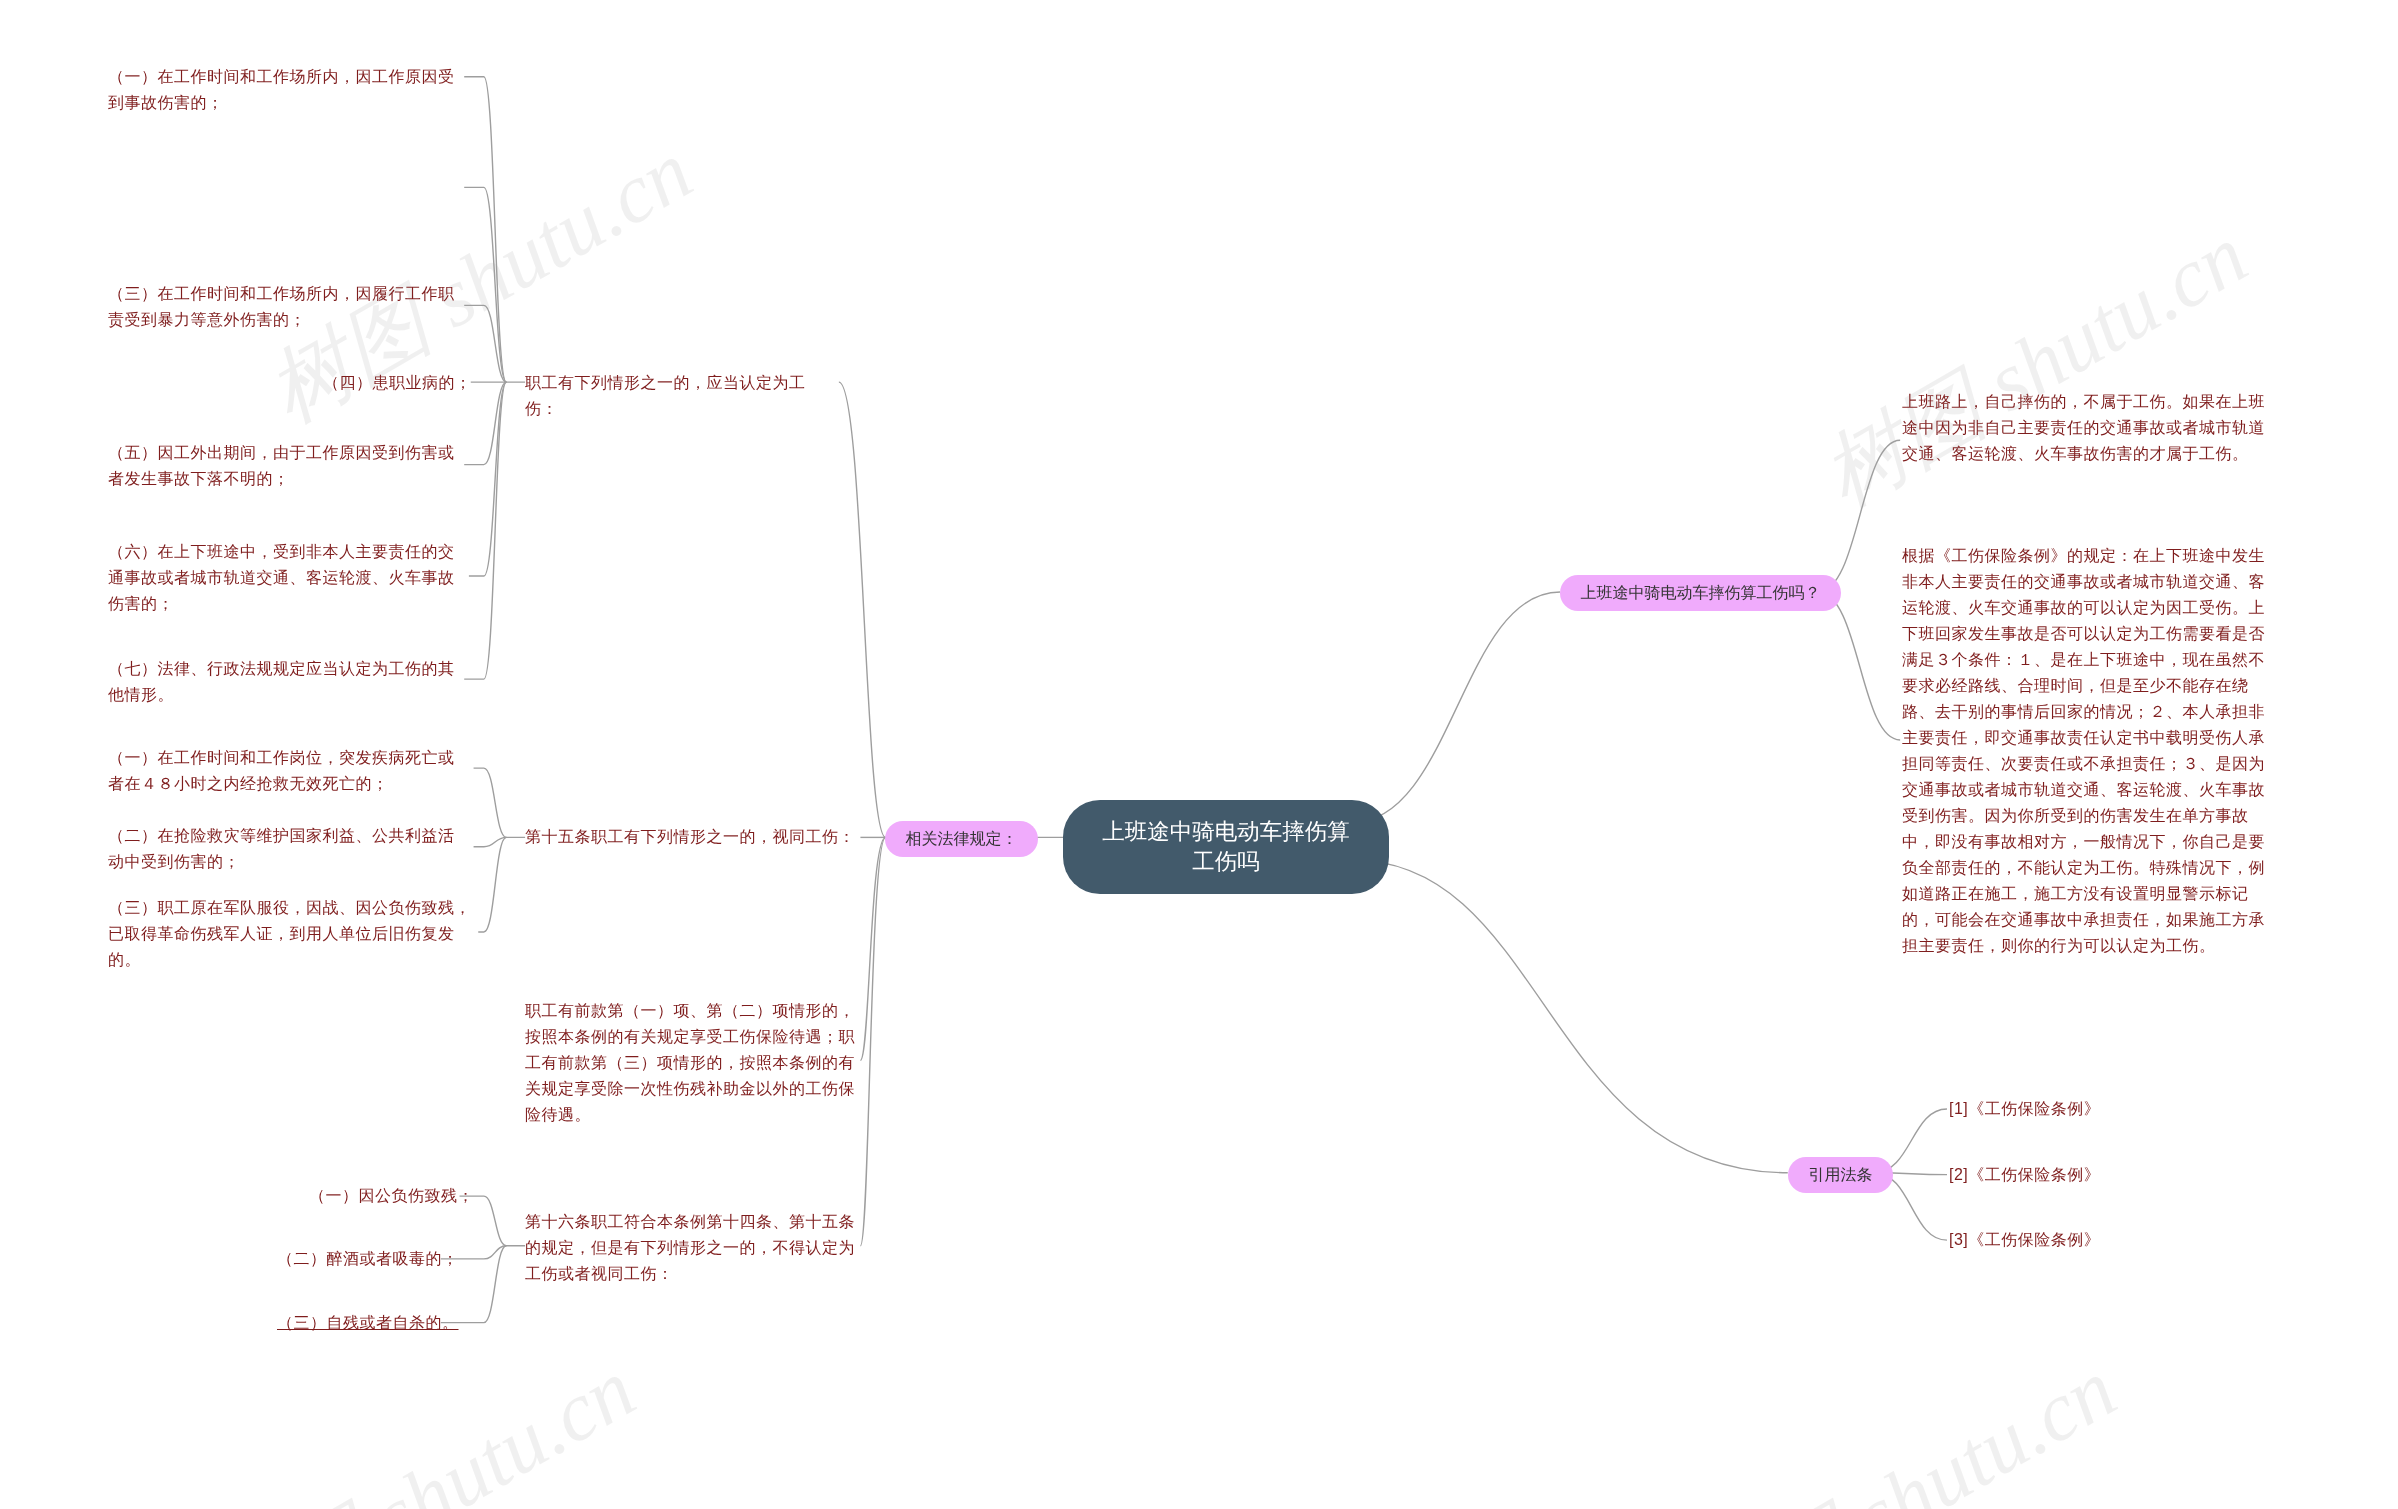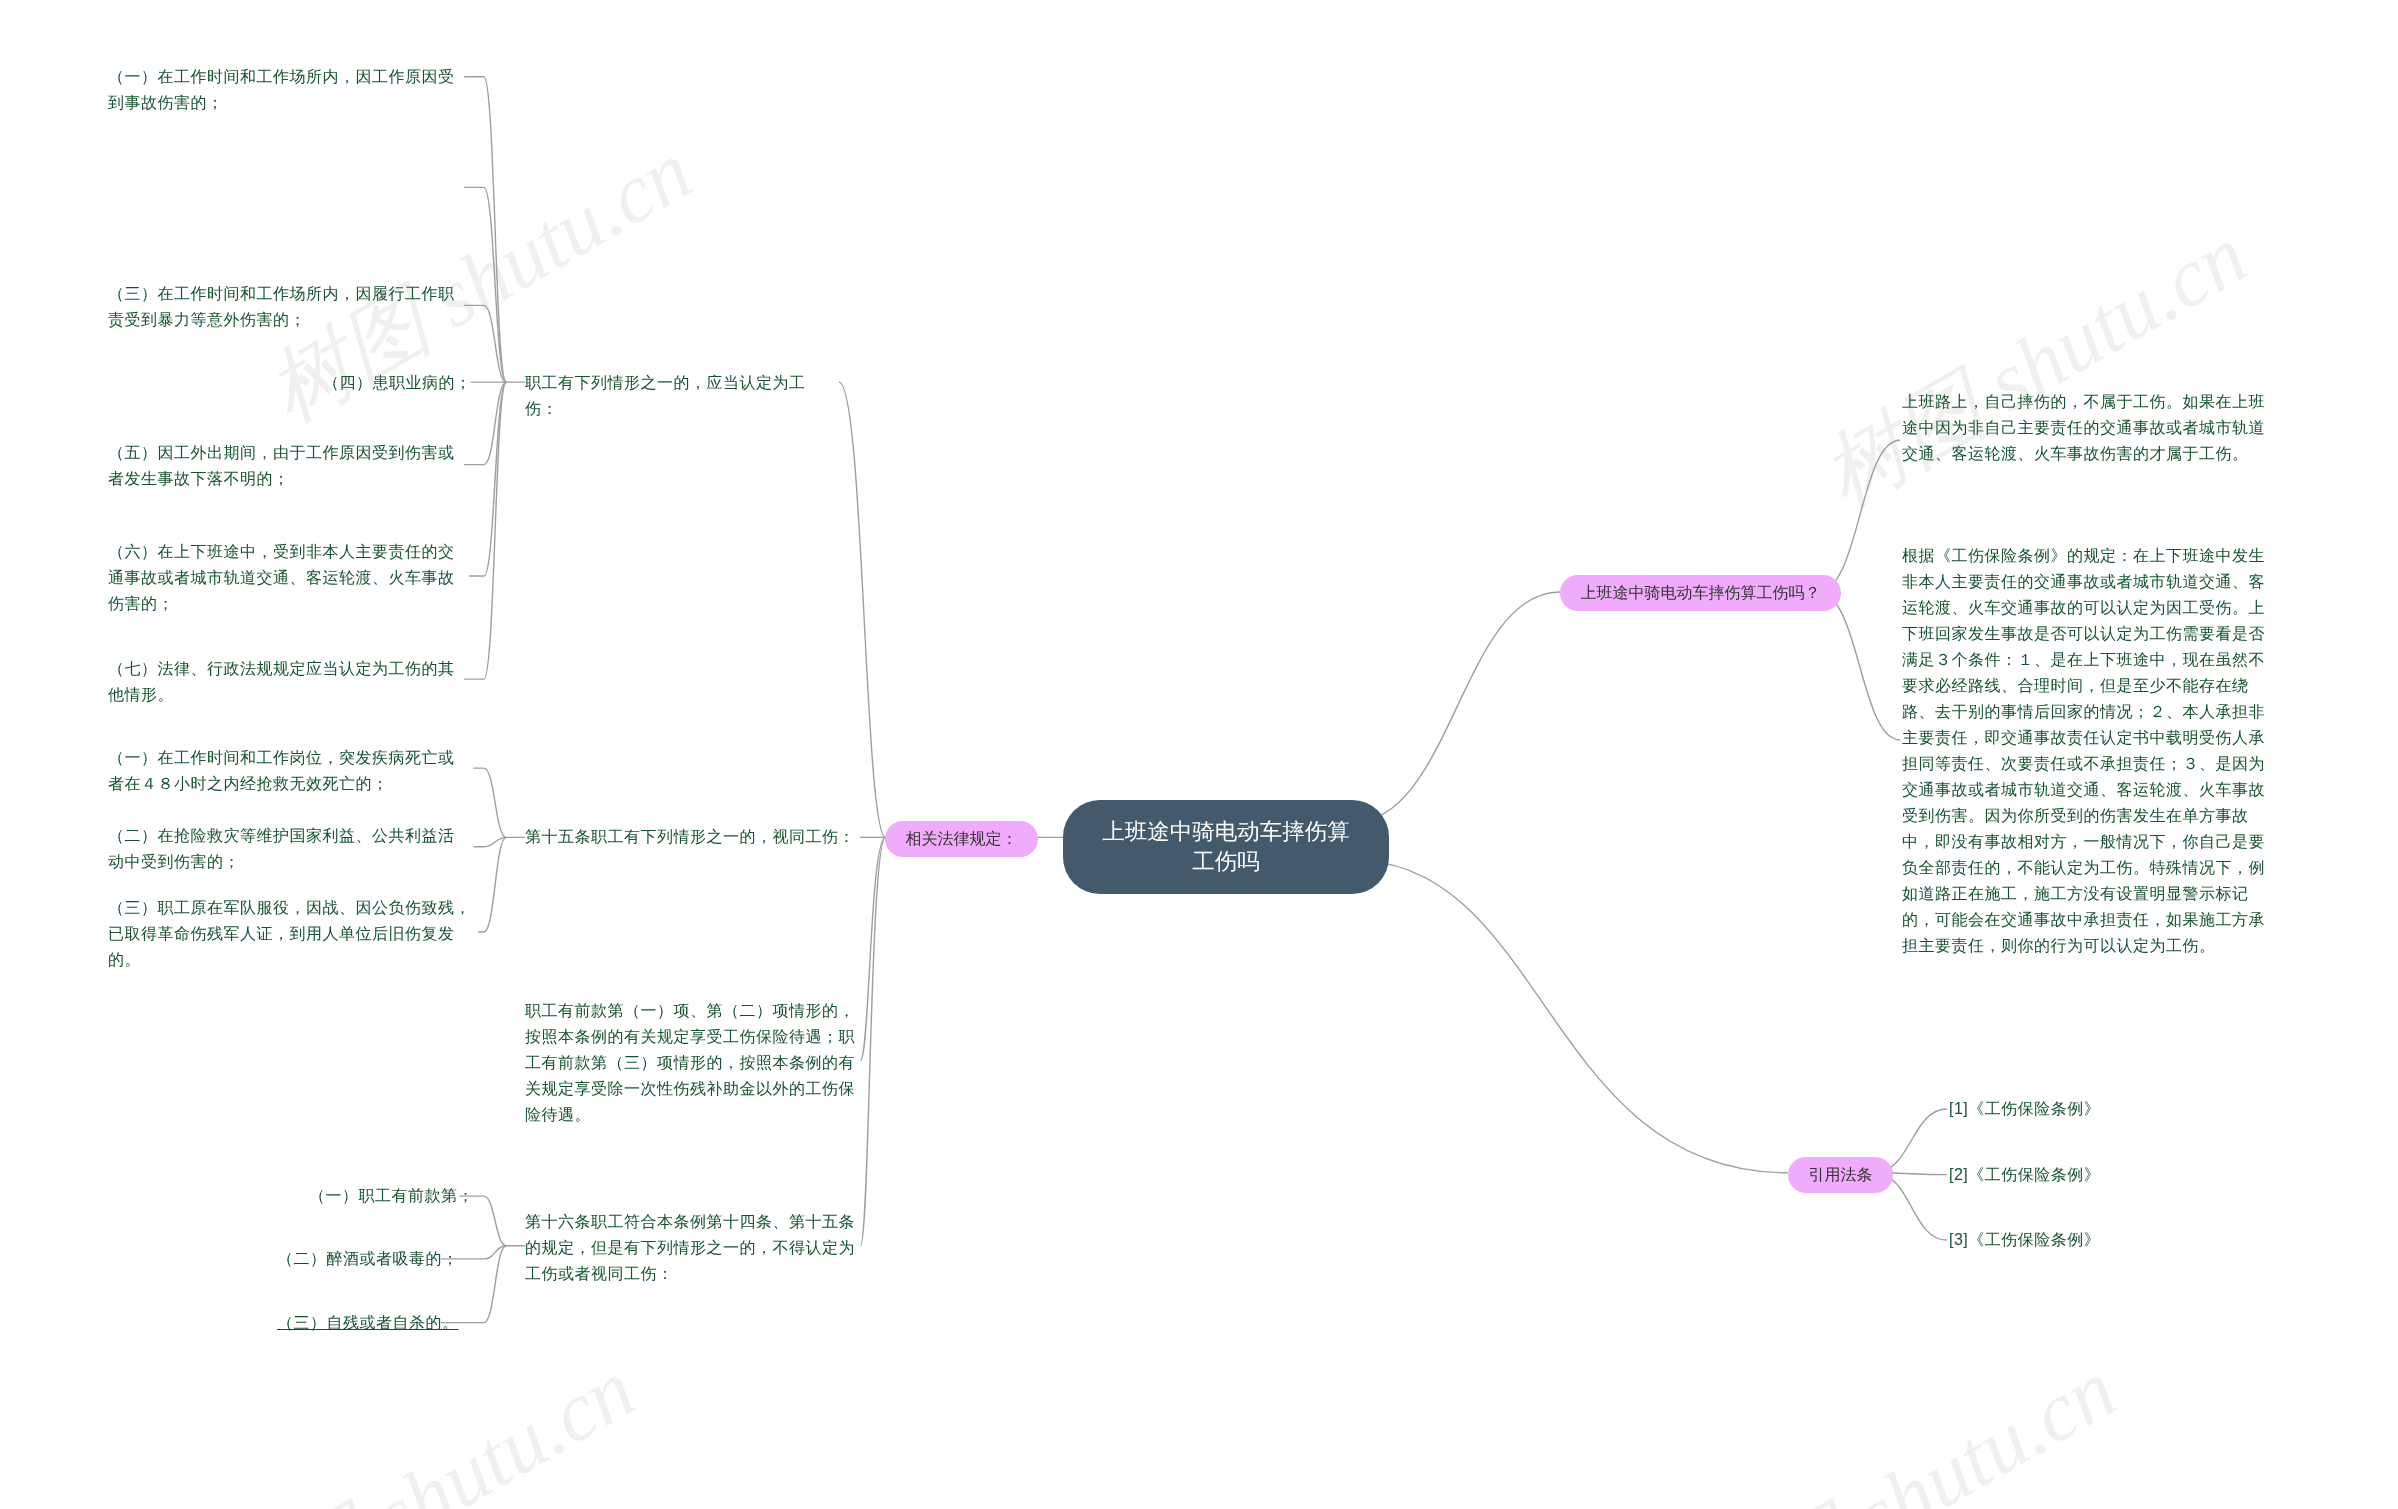--- a/index.html
+++ b/index.html
@@ -47,21 +47,21 @@
     border-radius: 94px;
     padding: 7.5px 20.6px;
     font-size: 16px;
     z-index: 2;
     white-space: nowrap;
   }
   .leaf {
     position: absolute;
     font-size: 16px;
     line-height: 26px;
-    color: #14532d;
+    color: #7f1d1d;
     z-index: 2;
     text-align: left;
     letter-spacing: 0.5px;
   }
   svg.connectors {
     position: absolute;
     left: 0; top: 0;
     width: 2399px;
     height: 1509px;
     z-index: 1;
@@ -113,21 +113,21 @@
 <div class="leaf" style="left:108px; top:656px; width:347px;">（七）法律、行政法规规定应当认定为工伤的其他情形。</div>
 
 <div class="leaf" style="left:525px; top:824px; width:333px;">第十五条职工有下列情形之一的，视同工伤：</div>
 <div class="leaf" style="left:108px; top:745px; width:361px;">（一）在工作时间和工作岗位，突发疾病死亡或者在４８小时之内经抢救无效死亡的；</div>
 <div class="leaf" style="left:108px; top:823px; width:361px;">（二）在抢险救灾等维护国家利益、公共利益活动中受到伤害的；</div>
 <div class="leaf" style="left:108px; top:895px; width:365px;">（三）职工原在军队服役，因战、因公负伤致残，已取得革命伤残军人证，到用人单位后旧伤复发的。</div>
 
 <div class="leaf" style="left:525px; top:998px; width:337px;">职工有前款第（一）项、第（二）项情形的，按照本条例的有关规定享受工伤保险待遇；职工有前款第（三）项情形的，按照本条例的有关规定享受除一次性伤残补助金以外的工伤保险待遇。</div>
 
 <div class="leaf" style="left:525px; top:1209px; width:337px;">第十六条职工符合本条例第十四条、第十五条的规定，但是有下列情形之一的，不得认定为工伤或者视同工伤：</div>
-<div class="leaf" style="left:309px; top:1183px;">（一）职工有前款第；</div>
+<div class="leaf" style="left:309px; top:1183px;">（一）因公负伤致残；</div>
 <div class="leaf" style="left:277px; top:1246px;">（二）醉酒或者吸毒的；</div>
 <div class="leaf" style="left:277px; top:1310px;text-decoration:underline;">（三）自残或者自杀的。</div>
 
 <svg class="connectors" viewBox="0 0 2560 1611" width="2399" height="1509">
 
   <path d="M1443,878 C1550,878 1560,632 1665,632"></path>
 
   <path d="M1443,918 C1650,918 1650,1252 1908,1252"></path>
 
   <path d="M1940,632 C1985,632 1985,470 2028,470"></path>

